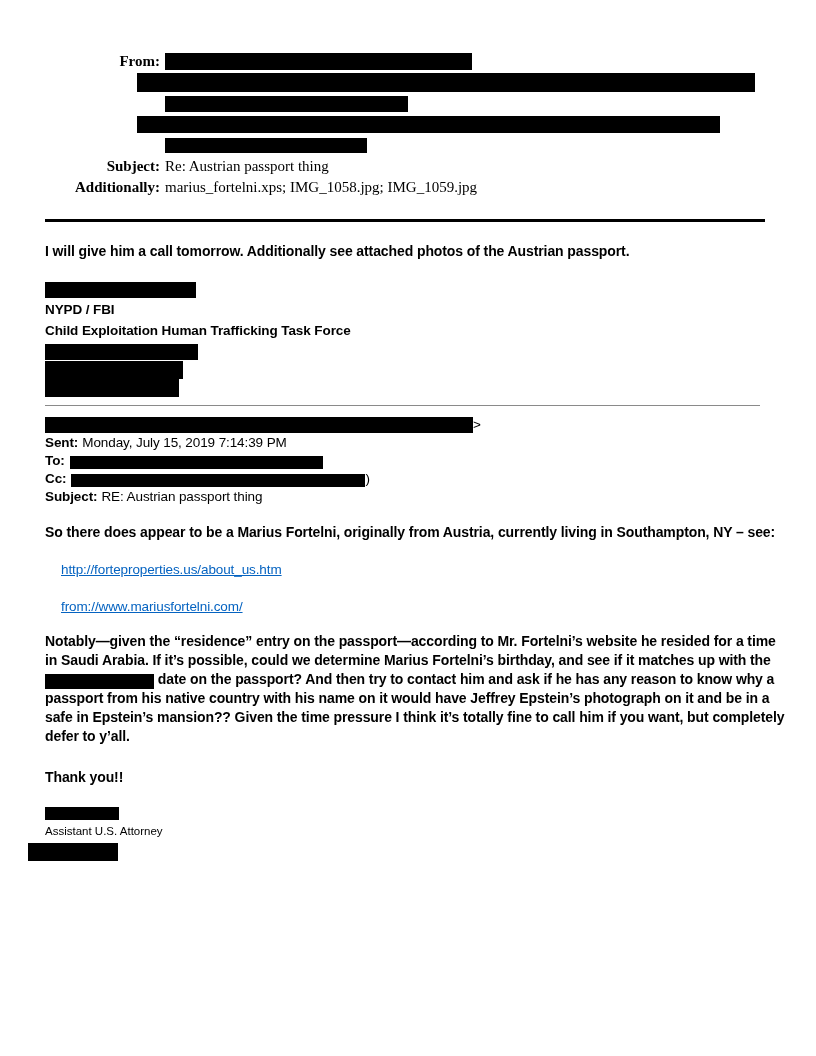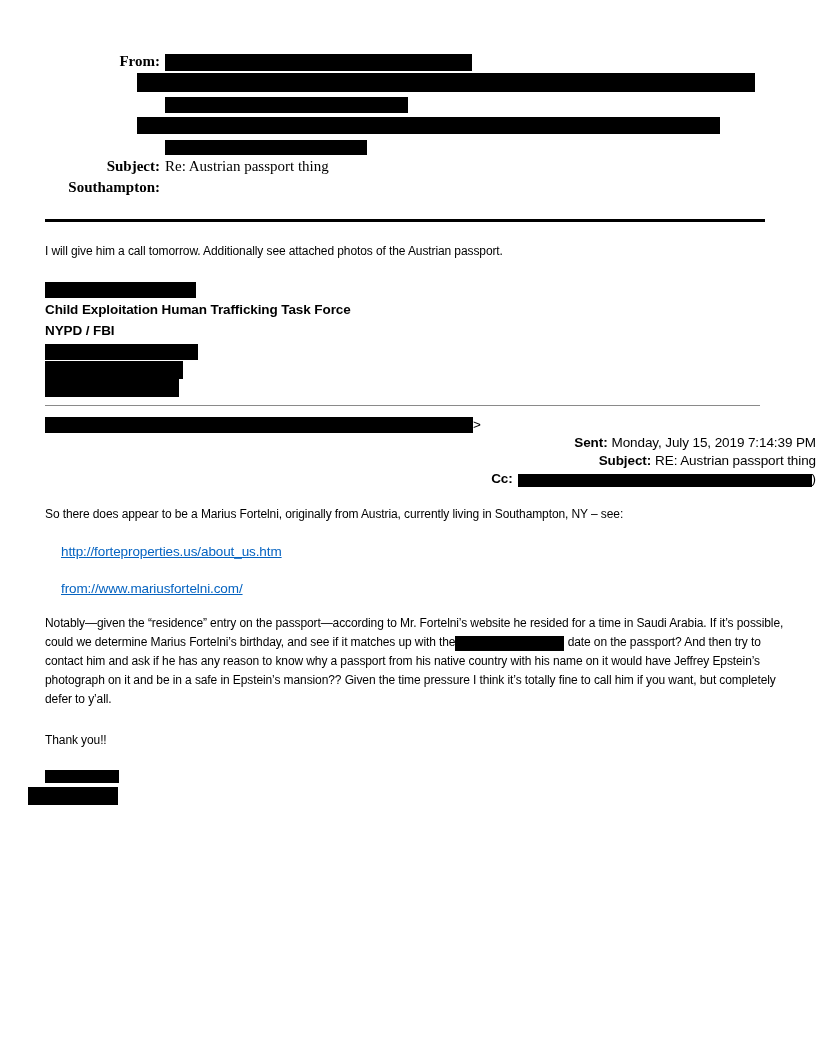--- a/index.html
+++ b/index.html
@@ -11,47 +11,47 @@
     font-family:"Liberation Sans",sans-serif;
     color:#000;
     overflow:hidden;
   }
   
   .mail-header{
     margin:50px 0 0 40px;
     font-family:"Liberation Serif",serif;
     font-size:15px;
   }
-  .h-row{display:flex;height:21px;align-items:flex-end;}
+  .h-row{display:flex;height:21px;align-items:center;}
   .h-label{width:120px;text-align:right;font-weight:bold;flex:0 0 120px;line-height:20px;}
   .h-value{margin-left:5px;line-height:20px;white-space:nowrap;}
   .redact{background:#000;}
   .h-bar{display:block;}
   .bar-from{width:307px;height:17px;margin:2px 0 0 5px;}
   .bar-h2{width:618px;height:19px;margin:1px 0 0 -23px;}
   .bar-h3{width:243px;height:16px;margin:2px 0 0 5px;}
   .bar-h4{width:583px;height:17px;margin:2px 0 0 -23px;}
   .bar-h5{width:202px;height:15px;margin:2px 0 0 5px;}
   
   .thick-rule{margin:22px 0 0 45px;width:720px;height:3px;background:#000;}
   .thin-rule{margin:8px 0 0 45px;width:715px;height:1px;background:#8a8a8a;}
   
-  .body-text{font-size:12px;line-height:19px;letter-spacing:-0.1px;}
+  .body-text{font-size:14px;line-height:19px;letter-spacing:-0.1px;font-weight:bold;}
   .reply-body{margin:20px 0 0 45px;max-width:740px;}
   .sig-block{margin-left:45px;}
   .sig-bar-1{margin-top:21px;width:151px;height:16px;}
   .sig-line{font-weight:bold;font-size:13.5px;line-height:18px;margin-top:3px;letter-spacing:-0.1px;}
   .sig-line.first{margin-top:3px;}
   .sig-bar-2{margin-top:4px;width:153px;height:16px;}
   .sig-bar-3{margin-top:1px;width:138px;height:18px;}
   .sig-bar-4{width:134px;height:18px;}
   
   .q-from-line{margin:10px 0 0 45px;line-height:18px;font-size:13.5px;}
   .q-from-bar{display:inline-block;width:428px;height:16px;vertical-align:middle;}
-  .q-meta{margin-left:45px;font-size:13.5px;line-height:18px;letter-spacing:-0.1px;text-align:right;}
+  .q-meta{margin-left:45px;font-size:13.5px;line-height:18px;letter-spacing:-0.1px;}
   .q-meta .lbl{font-weight:bold;}
   .q-meta .val{margin-left:4px;}
   .inline-bar{display:inline-block;vertical-align:text-bottom;margin-bottom:-1px;}
   .to-bar{width:253px;height:13px;margin-left:5px;}
   .cc-bar{width:294px;height:13px;margin-left:5px;}
   .q-para{margin:17px 0 0 45px;max-width:738px;}
   .q-link-line{margin:17px 0 0 45px;line-height:19px;}
   a.doc-link{color:#0563C1;text-decoration:underline;font-size:13.5px;letter-spacing:-0.1px;padding-left:16px;}
   .q-main-para{margin:16px 0 0 45px;max-width:740px;}
   .date-redact{display:inline-block;width:109px;height:15px;vertical-align:text-bottom;margin-bottom:-2px;}
@@ -87,58 +87,61 @@
     </div>
     <div class="h-row">
       <span class="h-label"></span>
       <span class="redact h-bar bar-h5"></span>
     </div>
     <div class="h-row">
       <span class="h-label">Subject:</span>
       <span class="h-value">Re: Austrian passport thing</span>
     </div>
     <div class="h-row">
-      <span class="h-label">Southampton:</span>
+      <span class="h-label">Additionally:</span>
+      <span class="h-value">marius_fortelni.xps; IMG_1058.jpg; IMG_1059.jpg</span>
     </div>
   </div>
 
   <div class="thick-rule"></div>
 
   <p class="body-text reply-body" style="margin-bottom:0;">I will give him a call tomorrow.  Additionally see attached photos of the Austrian passport.</p>
 
   <div class="sig-block">
     <div class="redact sig-bar-1"></div>
+    <div class="sig-line first">NYPD / FBI</div>
     <div class="sig-line">Child Exploitation Human Trafficking Task Force</div>
-    <div class="sig-line first">NYPD / FBI</div>
     <div class="redact sig-bar-2"></div>
     <div class="redact sig-bar-3"></div>
     <div class="redact sig-bar-4"></div>
   </div>
 
   <div class="thin-rule"></div>
 
   <div class="q-from-line"><span class="redact q-from-bar"></span><span>&gt;</span></div>
 
   <div class="q-meta"><span class="lbl">Sent:</span><span class="val">Monday, July 15, 2019 7:14:39 PM</span></div>
 
+  <div class="q-meta"><span class="lbl">To:</span><span class="redact inline-bar to-bar"></span></div>
+
+  <div class="q-meta"><span class="lbl">Cc:</span><span class="redact inline-bar cc-bar"></span><span>)</span></div>
 
   <div class="q-meta"><span class="lbl">Subject:</span><span class="val">RE: Austrian passport thing</span></div>
-
-  <div class="q-meta"><span class="lbl">Cc:</span><span class="redact inline-bar cc-bar"></span><span>)</span></div>
 
   <p class="body-text q-para" style="margin-bottom:6px;">So there does appear to be a Marius Fortelni, originally from Austria, currently living in Southampton, NY – see:</p>
 
   <div class="q-link-line">
     <a href="#" class="doc-link">http://forteproperties.us/about_us.htm</a>
   </div>
 
   <div class="q-link-line">
     <a href="#" class="doc-link">from://www.mariusfortelni.com/</a>
   </div>
 
   <p class="body-text q-main-para" style="margin-bottom:0;"><span>Notably—given the “residence” entry on the passport—according to Mr. Fortelni’s website he resided for a time in Saudi Arabia.  If it’s possible, could we determine Marius Fortelni’s birthday, and see if it matches up with the</span><span class="redact date-redact"></span><span> date on the passport?  And then try to contact him and ask if he has any reason to know why a passport from his native country with his name on it would have Jeffrey Epstein’s photograph on it and be in a safe in Epstein’s mansion??  Given the time pressure I think it’s totally fine to call him if you want, but completely defer to y’all.</span></p>
 
   <p class="body-text thanks" style="margin-bottom:0;">Thank you!!</p>
 
   <div class="redact b-sig-bar-1"></div>
+  <div class="b-sig-text first">Assistant U.S. Attorney</div>
   <div class="redact b-sig-bar-2"></div>
 
 </div>
 
 </body></html>

